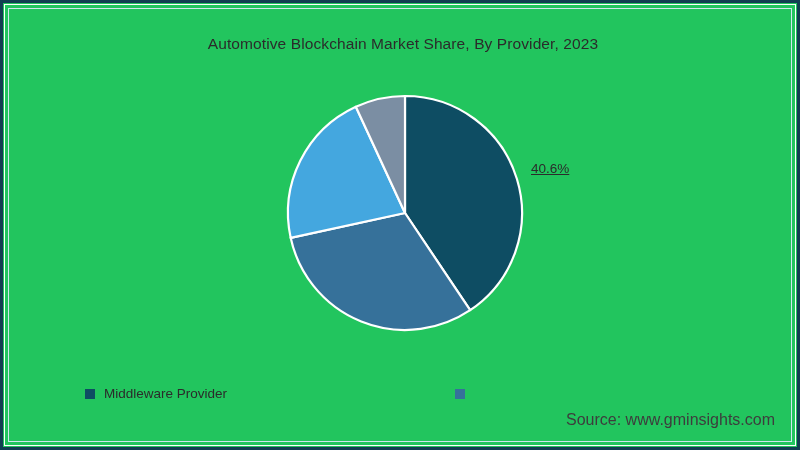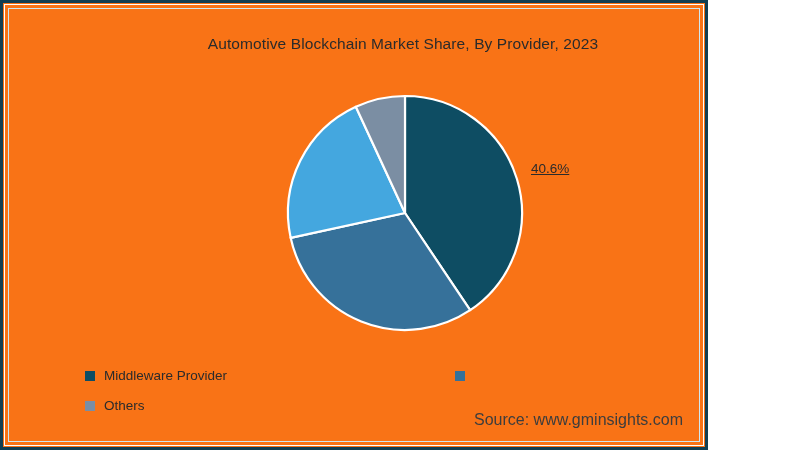--- a/index.html
+++ b/index.html
@@ -8,23 +8,23 @@
     background: #ffffff;
   }
   body {
     width: 800px;
     height: 450px;
     font-family: "Liberation Sans", sans-serif;
     overflow: hidden;
   }
   #figure {
     position: relative;
-    width: 708px;
+    width: 800px;
     height: 450px;
-    background: #f97316;
+    background: #22c55e;
     box-sizing: border-box;
     border: 3px solid #123E52;
     outline: 1px solid #ffffff;
     outline-offset: -5px;
   }
   #inner-frame {
     position: absolute;
     left: 5px;
     top: 5px;
     right: 5px;
@@ -66,21 +66,21 @@
     left: 528px;
     top: 158px;
     font-size: 13.5px;
     color: #2b2b2b;
     white-space: nowrap;
     text-decoration: underline;
   }
   #legend {
     position: absolute;
     left: 82px;
-    top: 358px;
+    top: 376px;
     width: 640px;
     display: grid;
     grid-template-columns: 370px 270px;
     grid-auto-rows: 30px;
     align-items: center;
   }
   .legend-item {
     display: flex;
     align-items: center;
     white-space: nowrap;
@@ -130,21 +130,17 @@
   </div>
 
   <div id="legend">
     <div class="legend-item">
       <span class="legend-swatch" style="background: rgb(14, 77, 99);"></span>
       <span class="legend-label">Middleware Provider</span>
     </div>
     <div class="legend-item">
       <span class="legend-swatch" style="background: rgb(54, 113, 154);"></span>
     </div>
-    <div class="legend-item">
-      <span class="legend-swatch" style="background: rgb(123, 142, 163);"></span>
-      <span class="legend-label">Others</span>
-    </div>
   </div>
 
   <div id="source">Source: www.gminsights.com</div>
 
 </div>
 
 </body></html>

